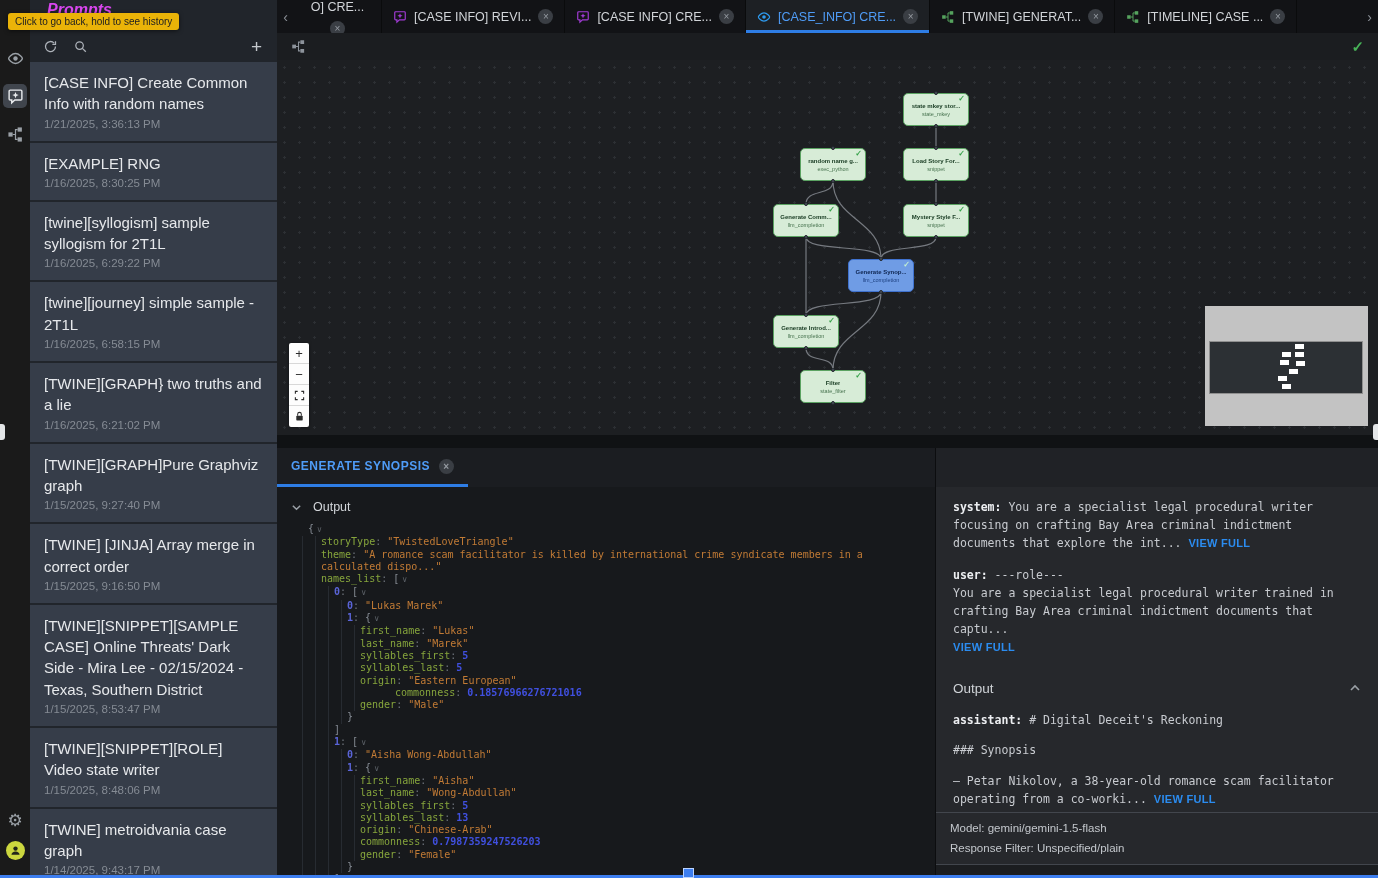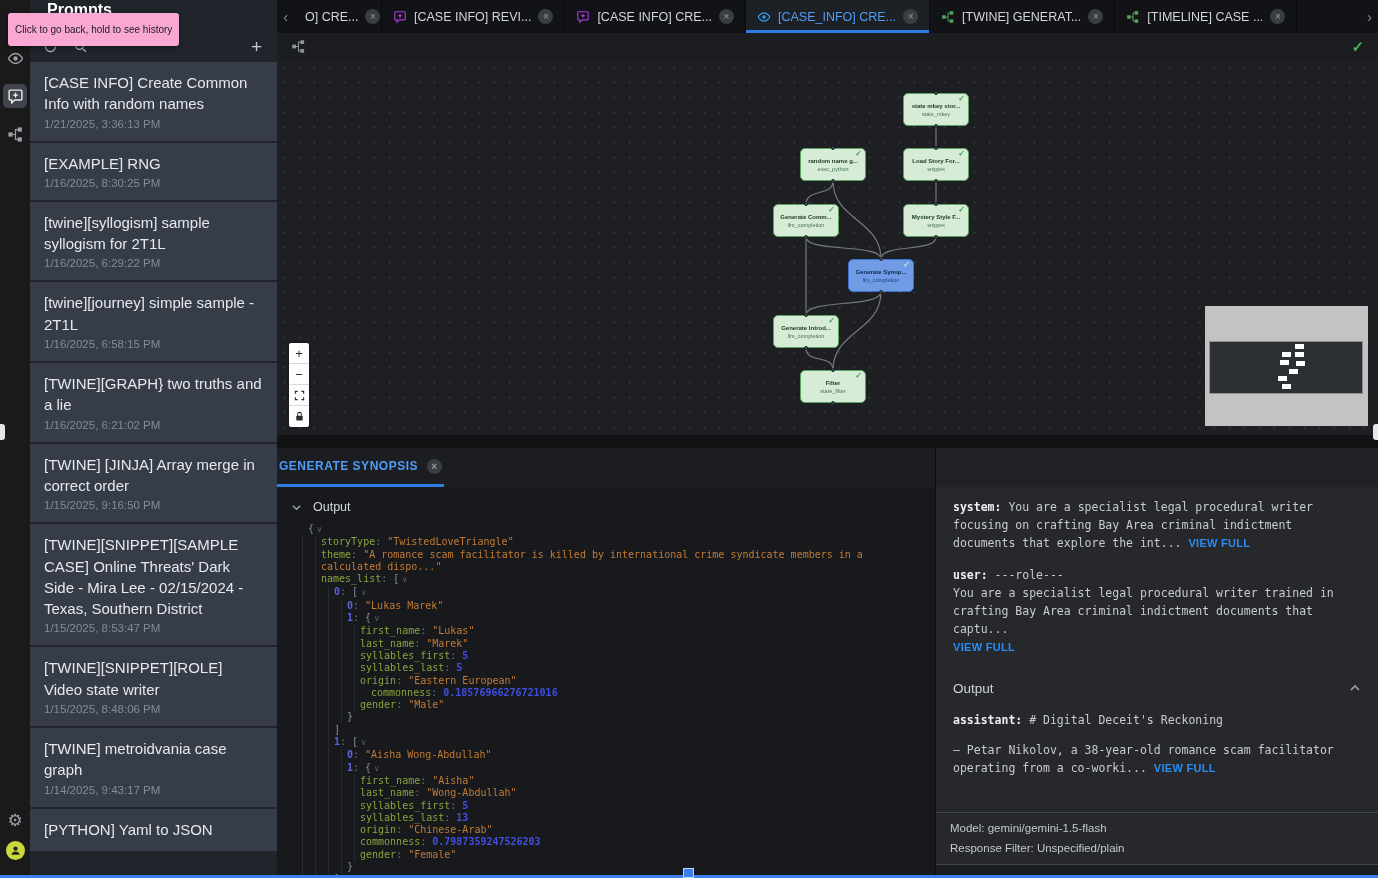--- a/index.html
+++ b/index.html
@@ -9,45 +9,45 @@
   
   .rail{position:absolute;left:0;top:0;width:30px;height:100%;background:#1a1a1a;z-index:5;}
   .ric{position:absolute;left:3px;width:24px;height:24px;display:flex;align-items:center;justify-content:center;
     color:#9aa0a6;cursor:pointer;}
   .ric svg{width:17px;height:17px;display:block;}
   .ric.active{background:#40454d;border-radius:5px;color:#e8eaed;}
   .avatar-circle{width:19px;height:19px;border-radius:50%;background:#ccd73e;display:flex;align-items:center;justify-content:center;}
   .avatar-circle svg{width:13px;height:13px;color:#22251a;}
 
   
-  .tooltip{position:absolute;left:8px;top:13px;z-index:60;background:#f9a8d4;color:#202020;font-size:10px;
-    padding:11px 7px;border-radius:3px;box-shadow:0 1px 4px rgba(0,0,0,.55);white-space:nowrap;}
+  .tooltip{position:absolute;left:8px;top:13px;z-index:60;background:#eab308;color:#202020;font-size:10px;
+    padding:3px 7px;border-radius:3px;box-shadow:0 1px 4px rgba(0,0,0,.55);white-space:nowrap;}
 
   
   .sidebar{position:absolute;left:30px;top:0;width:247px;height:100%;background:#21252b;overflow:hidden;}
-  .sb-title{position:absolute;top:1px;left:17px;font-size:16px;color:#ffffff;font-weight:bold;}
+  .sb-title{position:absolute;top:1px;left:17px;font-size:16px;color:#d946ef;font-weight:bold;font-style:italic;}
   .sb-toolbar{position:absolute;top:32px;left:0;right:0;height:28px;display:flex;align-items:center;
     padding:0 13px;color:#aeb3ba;}
   .sb-toolbar svg{width:15px;height:15px;}
   .sb-tool{display:flex;align-items:center;justify-content:center;margin-right:15px;cursor:pointer;}
   .sb-plus{margin-left:auto;margin-right:2px;font-size:19px;color:#c4c8cd;cursor:pointer;line-height:1;}
   .sb-list{position:absolute;top:62px;left:0;right:0;bottom:0;overflow:hidden;}
   .pitem{background:#363d49;margin-bottom:2px;padding:10px 14px 11px;cursor:pointer;}
   .pt{color:#e6e8eb;font-size:15px;line-height:1.42;}
   .pd{color:#858b94;font-size:11.5px;margin-top:3px;}
 
   
   .main{position:absolute;left:277px;top:0;right:0;height:100%;}
 
   
   .tabbar{position:absolute;top:0;left:0;right:0;height:33px;background:#121316;display:flex;align-items:stretch;overflow:hidden;}
   .tscroll{width:17px;display:flex;align-items:center;justify-content:center;color:#8b9097;font-size:14px;flex:none;cursor:pointer;}
   .tab{display:flex;align-items:center;gap:7px;padding:0 11px;font-size:12.5px;color:#d2d5d9;
     border-right:1px solid #0a0b0c;position:relative;flex:none;cursor:pointer;white-space:nowrap;}
-  .tab.partial{width:88px;overflow:hidden;}
+  .tab.partial{width:88px;overflow:hidden;flex-direction:column;}
   .ticon svg{width:14px;height:14px;display:block;}
   .ticon.prompt{color:#a23bd6;} .ticon.eye{color:#2e9bf0;} .ticon.workflow{color:#55a35e;}
   .tclose{width:15px;height:15px;border-radius:50%;background:#3a3e44;color:#969ba2;font-size:10px;
     display:flex;align-items:center;justify-content:center;flex:none;cursor:pointer;}
   .tab.active{background:#1d2024;color:#4f9cf7;}
   .tab.active::after{content:"";position:absolute;left:0;right:0;bottom:0;height:3px;background:#2e7de5;}
 
   
   .canvas-head{position:absolute;top:33px;left:0;right:0;height:27px;background:#1b1d20;display:flex;
     align-items:center;justify-content:space-between;padding:0 14px;}
@@ -80,21 +80,21 @@
   .minimap{position:absolute;right:10px;bottom:9px;width:163px;height:120px;background:#c3c3c3;z-index:6;cursor:pointer;}
   .mview{position:absolute;left:4px;top:35px;width:154px;height:53px;background:#2c3034;border:1px solid #8f8f8f;}
   .mdot{position:absolute;width:9px;height:5px;background:#ffffff;}
 
   .gapbar{position:absolute;top:435px;left:0;right:0;height:13px;background:#101214;}
 
   
   .bottom{position:absolute;top:448px;left:0;right:0;bottom:0;display:flex;}
   .bleft{width:658px;position:relative;background:#17191c;flex:none;}
   .ptabs{height:39px;background:#1b1d21;display:flex;align-items:stretch;}
-  .ptab{display:flex;align-items:center;gap:9px;padding:0 2px;color:#4f9cf7;font-weight:bold;font-size:12px;
+  .ptab{display:flex;align-items:center;gap:9px;padding:0 14px;color:#4f9cf7;font-weight:bold;font-size:12px;
     letter-spacing:.5px;border-bottom:3px solid #2e7de5;cursor:pointer;}
   .jsonarea{position:absolute;top:39px;left:0;right:0;bottom:0;overflow:hidden;}
   .outrow{display:flex;align-items:center;gap:11px;color:#d3d6da;font-size:12.5px;padding:13px 0 9px 14px;}
   .caret-sm{color:#9aa0a6;}
   .jtree{padding-bottom:4px;}
   .jline{font-family:"DejaVu Sans Mono",monospace;font-size:10px;line-height:12.3px;white-space:pre-wrap;
     word-break:break-word;padding-right:14px;}
   .jk{color:#86a53c;text-align:right;} .ji{color:#5a64d8;font-weight:bold;} .jc{color:#6d737b;}
   .js{color:#c27b35;} .jn{color:#4050e0;font-weight:bold;} .jb{color:#868c94;}
   .jcar{color:#5b6066;font-size:8px;font-family:"DejaVu Sans",sans-serif;cursor:pointer;}
@@ -184,20 +184,24 @@
         <div class="pt">[twine][syllogism] sample syllogism for 2T1L</div>
         <div class="pd">1/16/2025, 6:29:22 PM</div>
       </div>
       <div class="pitem">
         <div class="pt">[twine][journey] simple sample - 2T1L</div>
         <div class="pd">1/16/2025, 6:58:15 PM</div>
       </div>
       <div class="pitem">
         <div class="pt">[TWINE][GRAPH} two truths and a lie</div>
         <div class="pd">1/16/2025, 6:21:02 PM</div>
+      </div>
+      <div class="pitem">
+        <div class="pt">[TWINE][GRAPH]Pure Graphviz graph</div>
+        <div class="pd">1/15/2025, 9:27:40 PM</div>
       </div>
       <div class="pitem">
         <div class="pt">[TWINE] [JINJA] Array merge in correct order</div>
         <div class="pd">1/15/2025, 9:16:50 PM</div>
       </div>
       <div class="pitem">
         <div class="pt">[TWINE][SNIPPET][SAMPLE CASE] Online Threats' Dark Side - Mira Lee - 02/15/2024 - Texas, Southern District</div>
         <div class="pd">1/15/2025, 8:53:47 PM</div>
       </div>
       <div class="pitem">
@@ -414,21 +418,21 @@
             <div class="jline" style="padding-left: 44px; background-image: repeating-linear-gradient(to right, rgb(39, 43, 49) 0px, rgb(39, 43, 49) 1px, transparent 1px, transparent 13px); background-position: 25px 0px; background-size: 14px 100%; background-repeat: no-repeat;"><span class="jk">theme</span><span class="jc">: </span><span class="js">"A romance scam facilitator is killed by international crime syndicate members in a calculated dispo..."</span></div>
             <div class="jline" style="padding-left: 44px; background-image: repeating-linear-gradient(to right, rgb(39, 43, 49) 0px, rgb(39, 43, 49) 1px, transparent 1px, transparent 13px); background-position: 25px 0px; background-size: 14px 100%; background-repeat: no-repeat;"><span class="jk">names_list</span><span class="jc">: </span><span class="jb">[</span><span class="jcar"> ∨</span></div>
             <div class="jline" style="padding-left: 57px; background-image: repeating-linear-gradient(to right, rgb(39, 43, 49) 0px, rgb(39, 43, 49) 1px, transparent 1px, transparent 13px); background-position: 25px 0px; background-size: 27px 100%; background-repeat: no-repeat;"><span class="ji">0</span><span class="jc">: </span><span class="jb">[</span><span class="jcar"> ∨</span></div>
             <div class="jline" style="padding-left: 70px; background-image: repeating-linear-gradient(to right, rgb(39, 43, 49) 0px, rgb(39, 43, 49) 1px, transparent 1px, transparent 13px); background-position: 25px 0px; background-size: 40px 100%; background-repeat: no-repeat;"><span class="ji">0</span><span class="jc">: </span><span class="js">"Lukas Marek"</span></div>
             <div class="jline" style="padding-left: 70px; background-image: repeating-linear-gradient(to right, rgb(39, 43, 49) 0px, rgb(39, 43, 49) 1px, transparent 1px, transparent 13px); background-position: 25px 0px; background-size: 40px 100%; background-repeat: no-repeat;"><span class="ji">1</span><span class="jc">: </span><span class="jb">{</span><span class="jcar"> ∨</span></div>
             <div class="jline" style="padding-left: 83px; background-image: repeating-linear-gradient(to right, rgb(39, 43, 49) 0px, rgb(39, 43, 49) 1px, transparent 1px, transparent 13px); background-position: 25px 0px; background-size: 53px 100%; background-repeat: no-repeat;"><span class="jk">first_name</span><span class="jc">: </span><span class="js">"Lukas"</span></div>
             <div class="jline" style="padding-left: 83px; background-image: repeating-linear-gradient(to right, rgb(39, 43, 49) 0px, rgb(39, 43, 49) 1px, transparent 1px, transparent 13px); background-position: 25px 0px; background-size: 53px 100%; background-repeat: no-repeat;"><span class="jk">last_name</span><span class="jc">: </span><span class="js">"Marek"</span></div>
             <div class="jline" style="padding-left: 83px; background-image: repeating-linear-gradient(to right, rgb(39, 43, 49) 0px, rgb(39, 43, 49) 1px, transparent 1px, transparent 13px); background-position: 25px 0px; background-size: 53px 100%; background-repeat: no-repeat;"><span class="jk">syllables_first</span><span class="jc">: </span><span class="jn">5</span></div>
             <div class="jline" style="padding-left: 83px; background-image: repeating-linear-gradient(to right, rgb(39, 43, 49) 0px, rgb(39, 43, 49) 1px, transparent 1px, transparent 13px); background-position: 25px 0px; background-size: 53px 100%; background-repeat: no-repeat;"><span class="jk">syllables_last</span><span class="jc">: </span><span class="jn">5</span></div>
             <div class="jline" style="padding-left: 83px; background-image: repeating-linear-gradient(to right, rgb(39, 43, 49) 0px, rgb(39, 43, 49) 1px, transparent 1px, transparent 13px); background-position: 25px 0px; background-size: 53px 100%; background-repeat: no-repeat;"><span class="jk">origin</span><span class="jc">: </span><span class="js">"Eastern European"</span></div>
-            <div class="jline" style="padding-left: 94px; background-image: repeating-linear-gradient(to right, rgb(39, 43, 49) 0px, rgb(39, 43, 49) 1px, transparent 1px, transparent 13px); background-position: 25px 0px; background-size: 53px 100%; background-repeat: no-repeat;"><span class="jk">commonness</span><span class="jc">: </span><span class="jn">0.18576966276721016</span></div>
+            <div class="jline" style="padding-left: 118px; background-image: repeating-linear-gradient(to right, rgb(39, 43, 49) 0px, rgb(39, 43, 49) 1px, transparent 1px, transparent 13px); background-position: 25px 0px; background-size: 53px 100%; background-repeat: no-repeat;"><span class="jk">commonness</span><span class="jc">: </span><span class="jn">0.18576966276721016</span></div>
             <div class="jline" style="padding-left: 83px; background-image: repeating-linear-gradient(to right, rgb(39, 43, 49) 0px, rgb(39, 43, 49) 1px, transparent 1px, transparent 13px); background-position: 25px 0px; background-size: 53px 100%; background-repeat: no-repeat;"><span class="jk">gender</span><span class="jc">: </span><span class="js">"Male"</span></div>
             <div class="jline" style="padding-left: 70px; background-image: repeating-linear-gradient(to right, rgb(39, 43, 49) 0px, rgb(39, 43, 49) 1px, transparent 1px, transparent 13px); background-position: 25px 0px; background-size: 40px 100%; background-repeat: no-repeat;"><span class="jb">}</span></div>
             <div class="jline" style="padding-left: 57px; background-image: repeating-linear-gradient(to right, rgb(39, 43, 49) 0px, rgb(39, 43, 49) 1px, transparent 1px, transparent 13px); background-position: 25px 0px; background-size: 27px 100%; background-repeat: no-repeat;"><span class="jb">]</span></div>
             <div class="jline" style="padding-left: 57px; background-image: repeating-linear-gradient(to right, rgb(39, 43, 49) 0px, rgb(39, 43, 49) 1px, transparent 1px, transparent 13px); background-position: 25px 0px; background-size: 27px 100%; background-repeat: no-repeat;"><span class="ji">1</span><span class="jc">: </span><span class="jb">[</span><span class="jcar"> ∨</span></div>
             <div class="jline" style="padding-left: 70px; background-image: repeating-linear-gradient(to right, rgb(39, 43, 49) 0px, rgb(39, 43, 49) 1px, transparent 1px, transparent 13px); background-position: 25px 0px; background-size: 40px 100%; background-repeat: no-repeat;"><span class="ji">0</span><span class="jc">: </span><span class="js">"Aisha Wong-Abdullah"</span></div>
             <div class="jline" style="padding-left: 70px; background-image: repeating-linear-gradient(to right, rgb(39, 43, 49) 0px, rgb(39, 43, 49) 1px, transparent 1px, transparent 13px); background-position: 25px 0px; background-size: 40px 100%; background-repeat: no-repeat;"><span class="ji">1</span><span class="jc">: </span><span class="jb">{</span><span class="jcar"> ∨</span></div>
             <div class="jline" style="padding-left: 83px; background-image: repeating-linear-gradient(to right, rgb(39, 43, 49) 0px, rgb(39, 43, 49) 1px, transparent 1px, transparent 13px); background-position: 25px 0px; background-size: 53px 100%; background-repeat: no-repeat;"><span class="jk">first_name</span><span class="jc">: </span><span class="js">"Aisha"</span></div>
             <div class="jline" style="padding-left: 83px; background-image: repeating-linear-gradient(to right, rgb(39, 43, 49) 0px, rgb(39, 43, 49) 1px, transparent 1px, transparent 13px); background-position: 25px 0px; background-size: 53px 100%; background-repeat: no-repeat;"><span class="jk">last_name</span><span class="jc">: </span><span class="js">"Wong-Abdullah"</span></div>
             <div class="jline" style="padding-left: 83px; background-image: repeating-linear-gradient(to right, rgb(39, 43, 49) 0px, rgb(39, 43, 49) 1px, transparent 1px, transparent 13px); background-position: 25px 0px; background-size: 53px 100%; background-repeat: no-repeat;"><span class="jk">syllables_first</span><span class="jc">: </span><span class="jn">5</span></div>
             <div class="jline" style="padding-left: 83px; background-image: repeating-linear-gradient(to right, rgb(39, 43, 49) 0px, rgb(39, 43, 49) 1px, transparent 1px, transparent 13px); background-position: 25px 0px; background-size: 53px 100%; background-repeat: no-repeat;"><span class="jk">syllables_last</span><span class="jc">: </span><span class="jn">13</span></div>
@@ -446,20 +450,21 @@
       <div class="rcontent" id="rcontent">
           <div class="msg"><span class="role">system:</span> You are a specialist legal procedural writer focusing on crafting Bay Area criminal indictment documents that explore the int... <span class="vf">VIEW FULL</span></div>
           <div class="msg"><span class="role">user:</span> ---role---<div>You are a specialist legal procedural writer trained in crafting Bay Area criminal indictment documents that captu...</div><div><span class="vf">VIEW FULL</span></div></div>
           <div class="outhdr">
             <span>Output</span>
             <svg viewBox="0 0 12 12">
               <path d="M2 8l4-4 4 4" fill="none" stroke="currentColor" stroke-width="1.6"></path>
             </svg>
           </div>
           <div class="apara"><span class="role">assistant:</span> # Digital Deceit's Reckoning</div>
+          <div class="apara">### Synopsis</div>
           <div class="apara">— Petar Nikolov, a 38-year-old romance scam facilitator operating from a co-worki... <span class="vf">VIEW FULL</span></div>
         </div>
       <div class="rinfo">
         <div>Model: gemini/gemini-1.5-flash</div>
         <div>Response Filter: Unspecified/plain</div>
       </div>
       <div class="rbelow"></div>
     </div>
   </div>
 </div>

